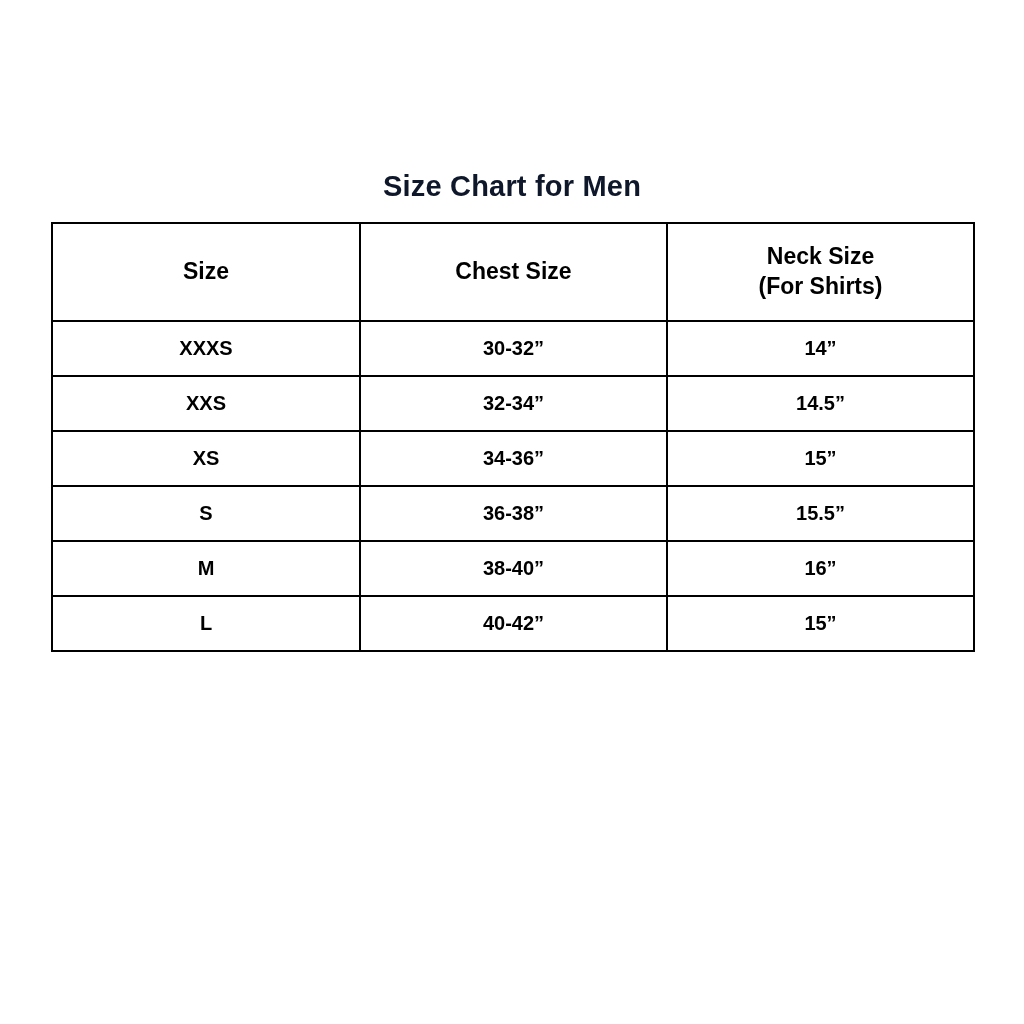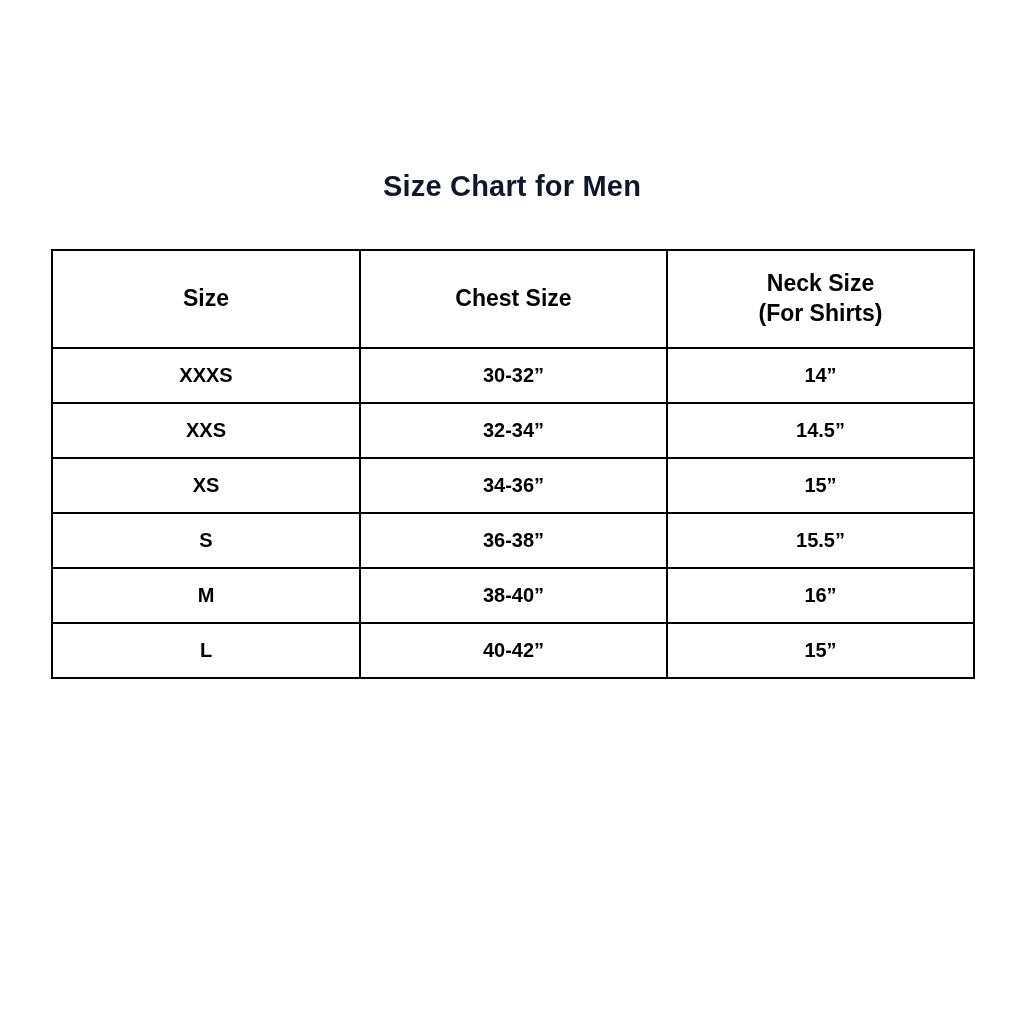--- a/index.html
+++ b/index.html
@@ -26,21 +26,21 @@
     left: 0;
     width: 1024px;
     text-align: center;
     font-size: 29px;
     font-weight: bold;
     letter-spacing: 0.2px;
     color: #0f172a;
   }
   .table-wrap {
     position: absolute;
-    top: 249px;
+    top: 222px;
     left: 51px;
     width: 922px;
     border-radius: 12px;
   }
   table.size-chart {
     border-collapse: collapse;
     width: 922px;
     table-layout: fixed;
   }
   table.size-chart td,

